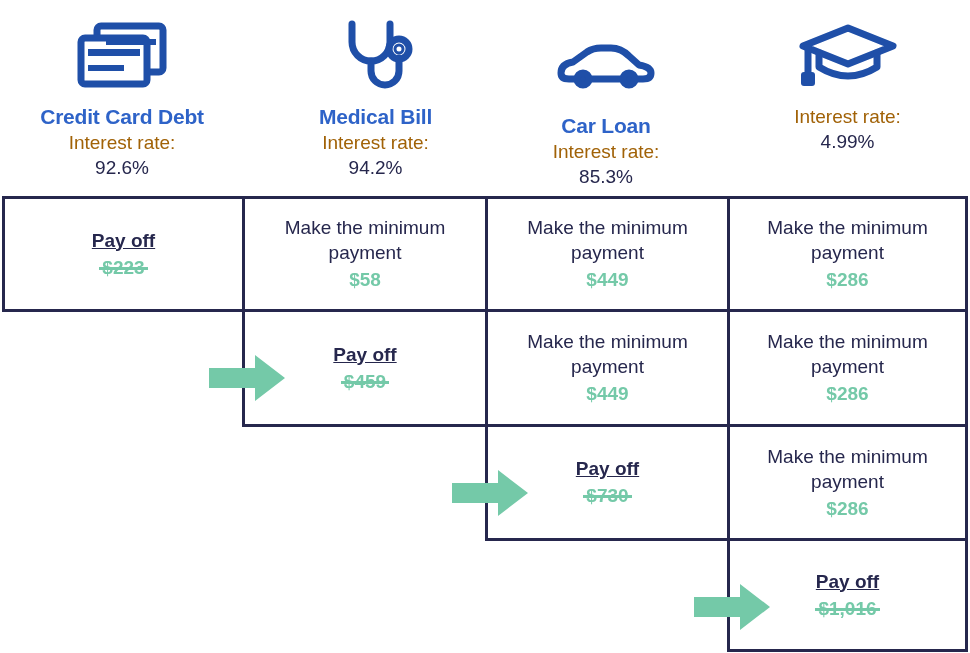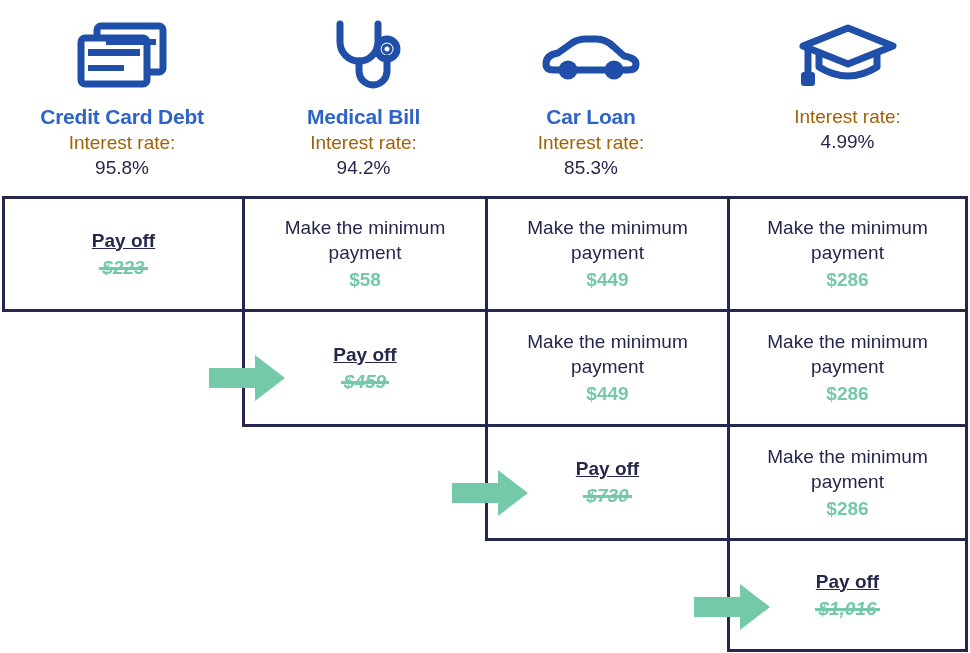--- a/index.html
+++ b/index.html
@@ -83,21 +83,20 @@
   .cell-amount {
     font-size: 19px;
     font-weight: bold;
     color: #74C9A8;
     line-height: 26px;
     margin-top: 2px;
   }
   .cell-amount.struck {
     position: relative;
     display: inline-block;
-    font-style: italic;
   }
   .cell-amount.struck::after {
     content: "";
     position: absolute;
     left: -3px;
     right: -3px;
     top: 50%;
     height: 3px;
     background: #74C9A8;
     transform: translateY(-1px);
@@ -122,40 +121,40 @@
           <rect x="25" y="8" width="66" height="46" rx="4"></rect>
           <rect x="9" y="20" width="66" height="46" rx="4" fill="#ffffff"></rect>
         </g>
         <rect x="16" y="31" width="52" height="7" fill="#1F4FA8"></rect>
         <rect x="16" y="47" width="36" height="6" fill="#1F4FA8"></rect>
         <rect x="34" y="21" width="50" height="6" fill="#1F4FA8"></rect>
       </svg>
     </div>
     <div class="head-title">Credit Card Debt</div>
     <div class="head-rate-label">Interest rate:</div>
-    <div class="head-rate-value">95.8%</div>
-  </div>
-
-  <div class="head-col" style="left:242px; width:243px;">
+    <div class="head-rate-value">92.6%</div>
+  </div>
+
+  <div class="head-col" style="left:254px; width:243px;">
     <div class="head-icon">
       <svg width="100" height="80" viewBox="0 0 100 80" aria-hidden="true">
         <g fill="none" stroke="#1F4FA8" stroke-width="7" stroke-linecap="round" stroke-linejoin="round">
           <path d="M26 8 v18 a19 19 0 0 0 38 0 V8"></path>
           <path d="M45 45 v10 a14 14 0 0 0 28 0 V42"></path>
           <circle cx="73" cy="33" r="10"></circle>
         </g>
         <circle cx="73" cy="33" r="4" fill="none" stroke="#1F4FA8" stroke-width="3"></circle>
       </svg>
     </div>
     <div class="head-title">Medical Bill</div>
     <div class="head-rate-label">Interest rate:</div>
     <div class="head-rate-value">94.2%</div>
   </div>
 
-  <div class="head-col" style="left:470px; width:242px;">
+  <div class="head-col" style="left:485px; width:242px;justify-content:center;">
     <div class="head-icon">
       <svg width="110" height="60" viewBox="0 0 110 60" aria-hidden="true">
         <g fill="none" stroke="#1F4FA8" stroke-width="7" stroke-linejoin="round" stroke-linecap="round">
           <path d="M10 38 q0 -9 12 -11 l14 -10 q6 -4 14 -4 h10 q10 0 18 8 l10 9 q12 2 12 8 q0 6 -8 6 H18 q-8 0 -8 -6 z"></path>
           <circle cx="32" cy="44" r="6"></circle>
           <circle cx="78" cy="44" r="6"></circle>
         </g>
       </svg>
     </div>
     <div class="head-title">Car Loan</div>

